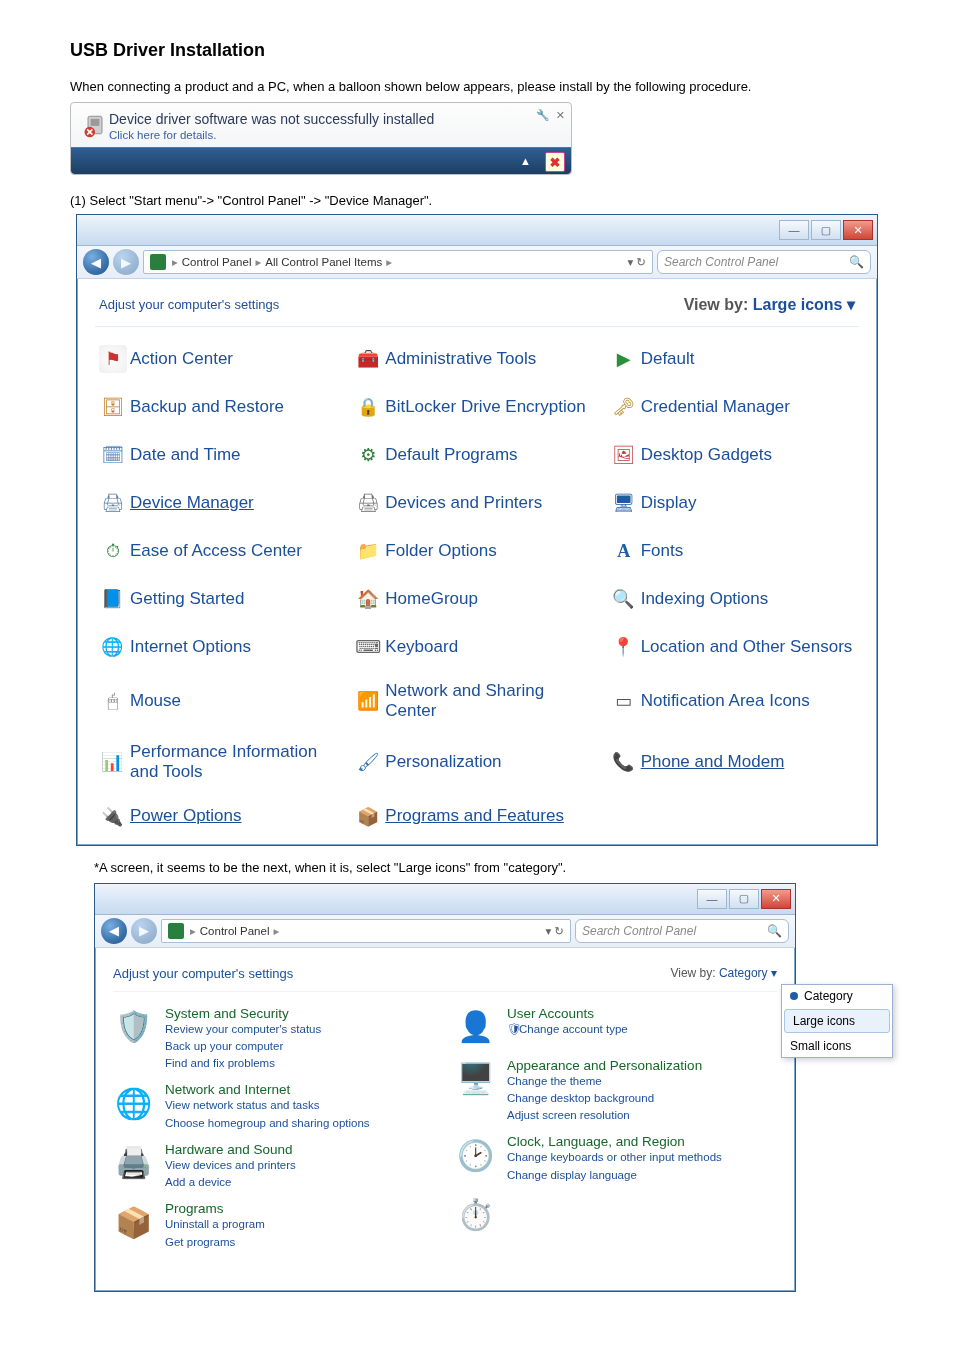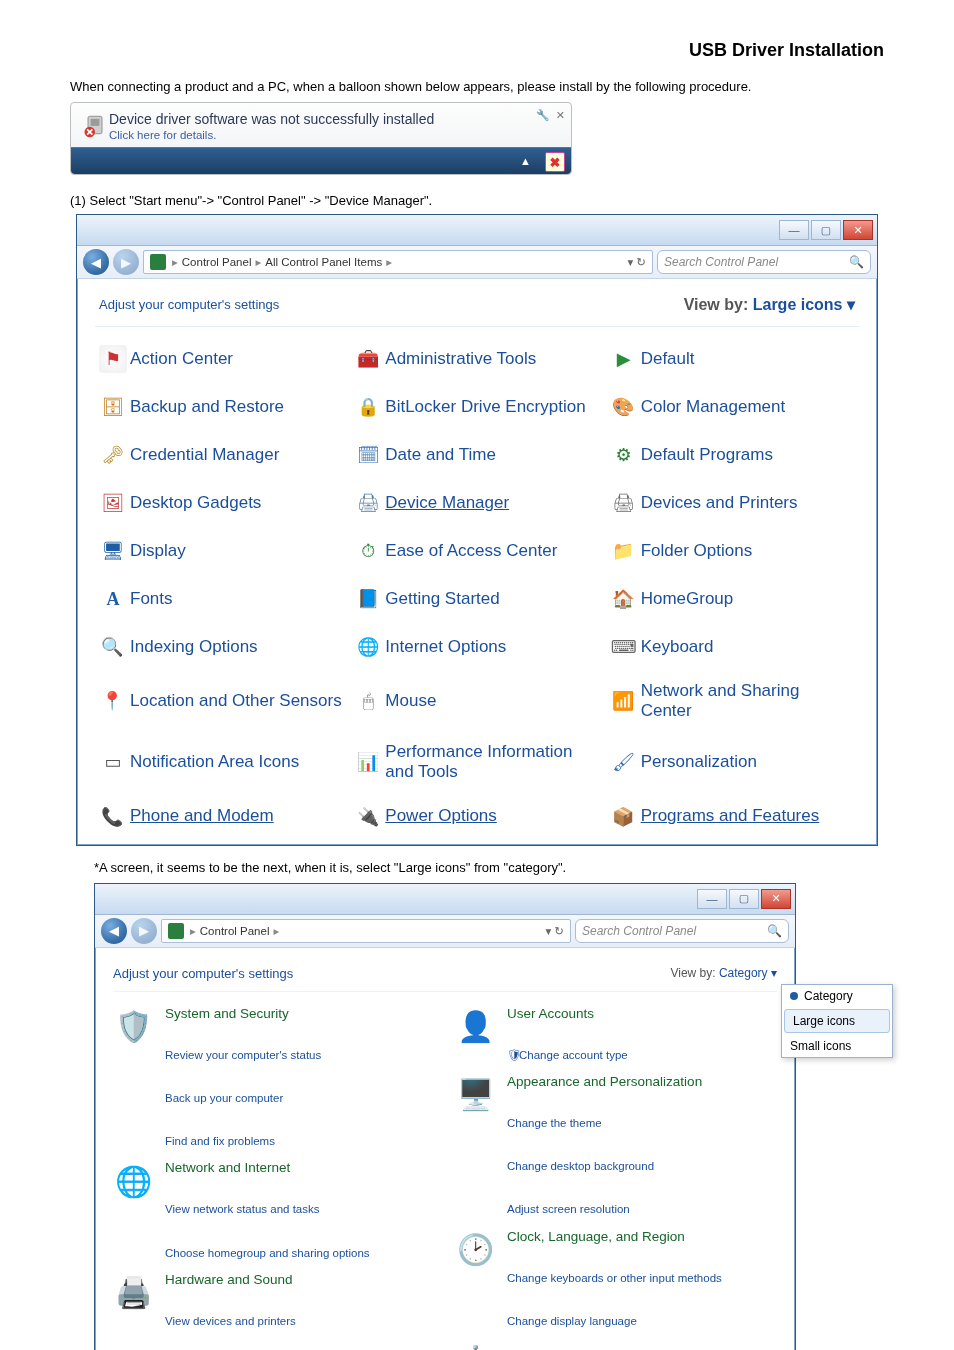--- a/index.html
+++ b/index.html
@@ -7,21 +7,21 @@
     font-size: 13px;
     background: #fff;
     margin: 0;
     padding: 40px 70px;
     width: 954px;
     box-sizing: border-box;
   }
   h1.title {
     font-size: 18px;
     font-weight: bold;
-    text-align: right;
+    text-align: left;
     margin: 0 0 18px 0;
   }
   p.intro {
     font-size: 13px;
     margin: 0 0 8px 0;
   }
   
   .balloon-wrap {
     display: inline-block;
     background: linear-gradient(#fdfdfd,#eef0f2);
@@ -246,21 +246,21 @@
   .catitem {
     display:flex; gap:10px;
   }
   .catitem .bigico {
     width:42px; height:42px; flex-shrink:0;
     display:flex; align-items:center; justify-content:center;
     font-size:30px;
   }
   .catitem .txt { font-size:12px; }
   .catitem .head { color:#17662a; font-size:13.5px; }
-  .catitem .sublink { color:#1b4f9b; font-size:11.5px; display:block; line-height:1.5;margin-top:26px;}
+  .catitem .sublink { color:#1b4f9b; font-size:11.5px; display:block; line-height:1.5;}
   .relwrap { position:relative; }
   .menu-anchor { position:absolute; top:22px; right:-4px; z-index:5;}
 </style>
 </head>
 <body>
 
 
 
 <h1 class="title">USB Driver Installation</h1>
 
@@ -340,24 +340,20 @@
           <span class="ico autoplay"></span>
           <span class="lbl">Default</span>
         </div>
         <div class="cp-item">
           <span class="ico backup"></span>
           <span class="lbl">Backup and Restore</span>
         </div>
         <div class="cp-item">
           <span class="ico bitlocker"></span>
           <span class="lbl">BitLocker Drive Encryption</span>
-        </div>
-        <div class="cp-item">
-          <span class="ico colormgmt"></span>
-          <span class="lbl">Color Management</span>
         </div>
         <div class="cp-item">
           <span class="ico cred"></span>
           <span class="lbl">Credential Manager</span>
         </div>
         <div class="cp-item">
           <span class="ico datetime"></span>
           <span class="lbl">Date and Time</span>
         </div>
         <div class="cp-item">

